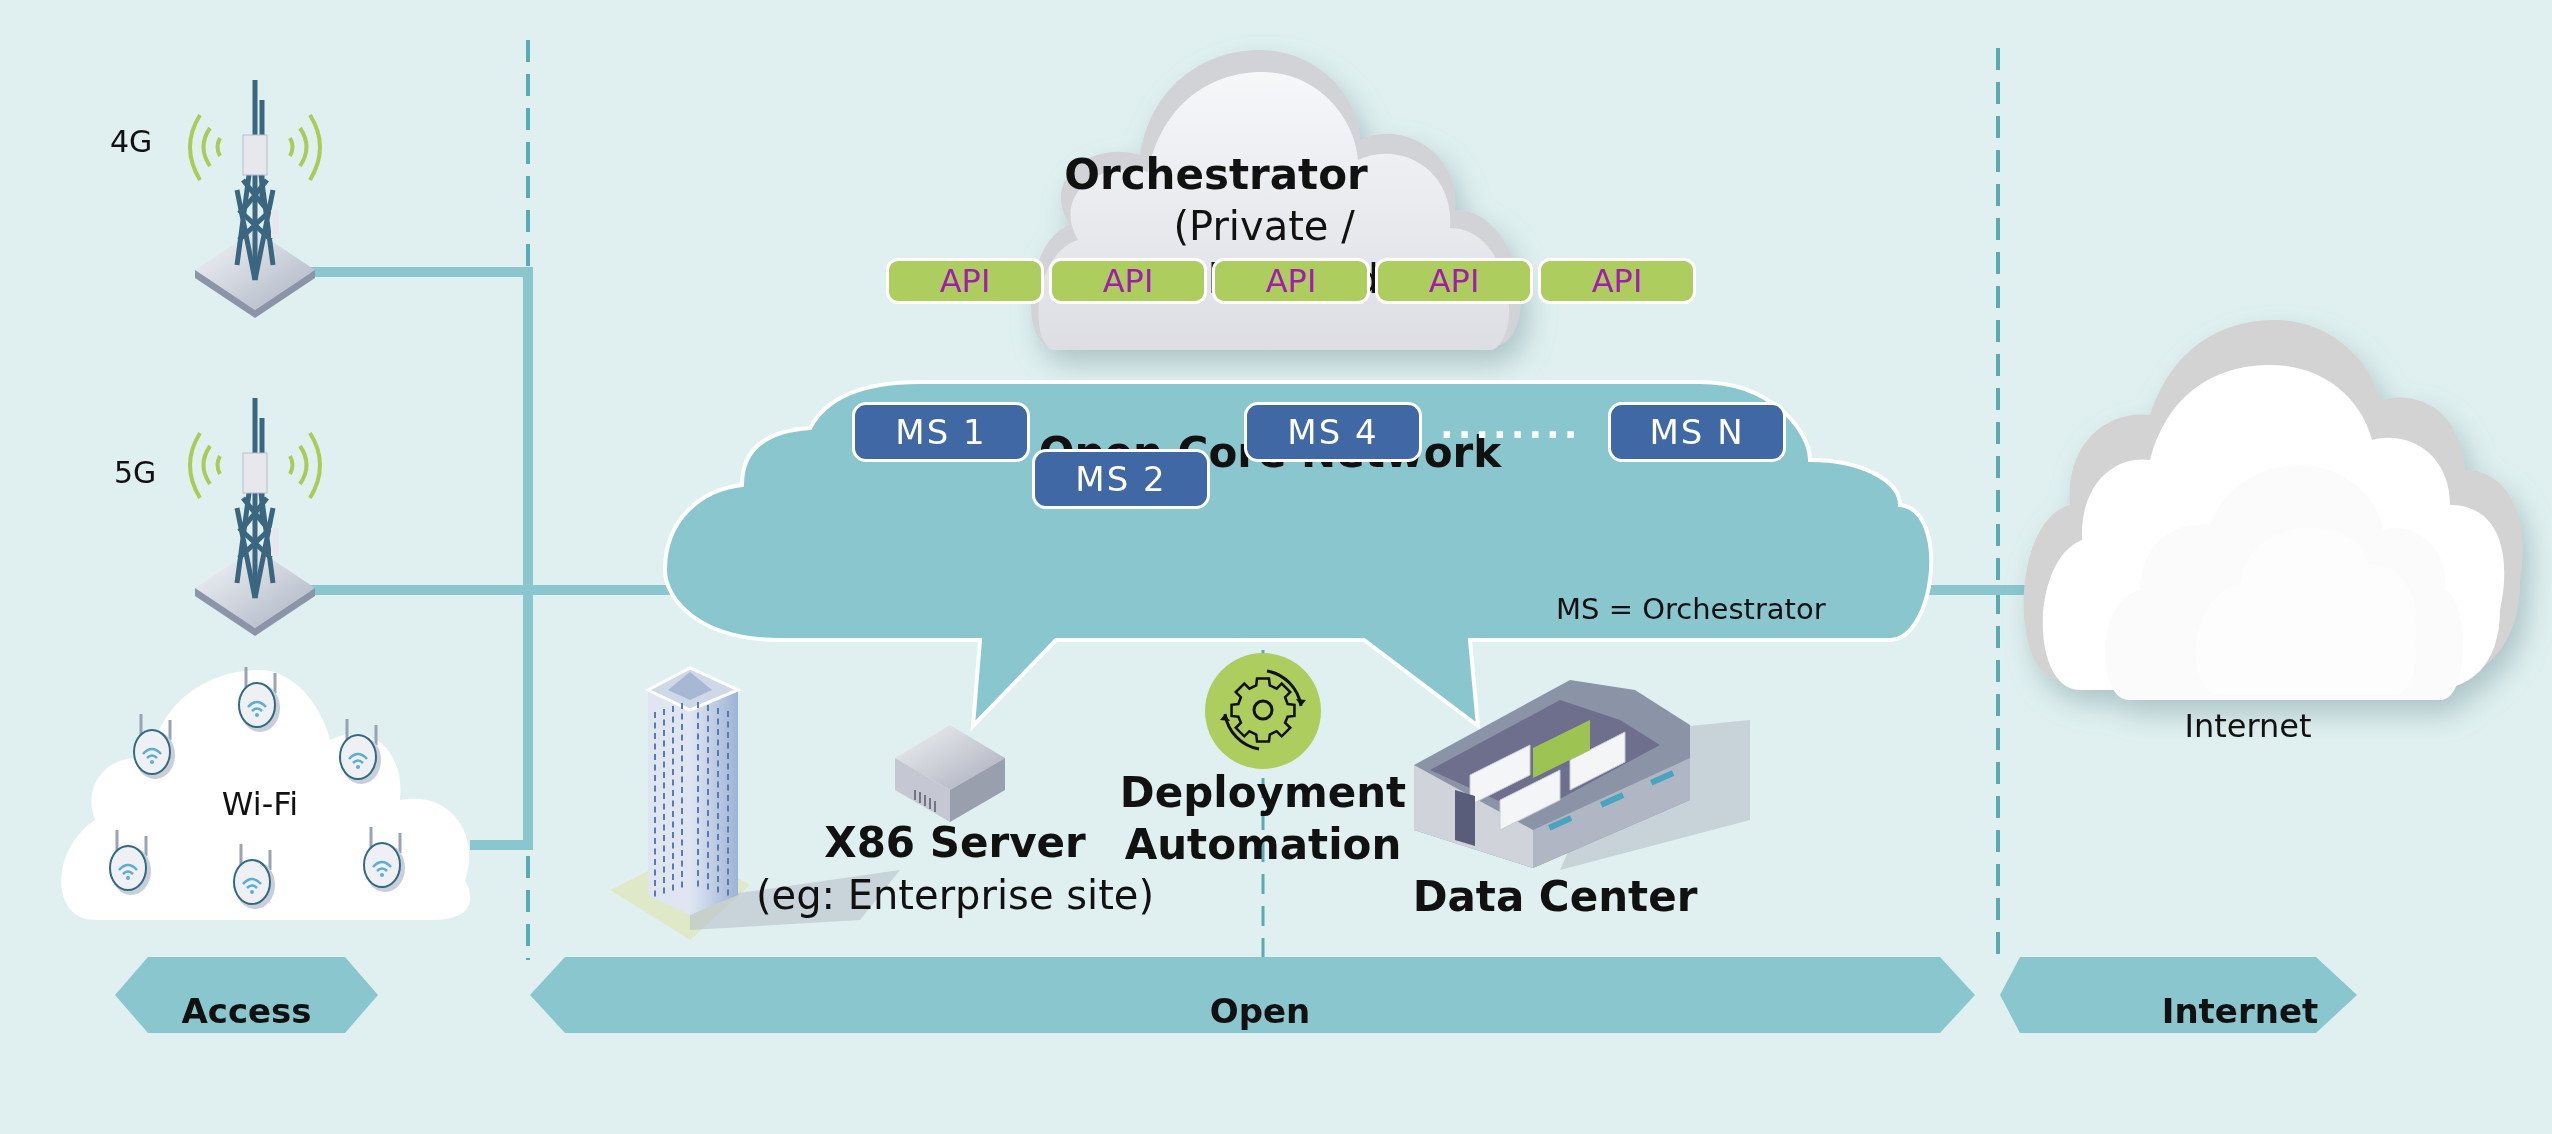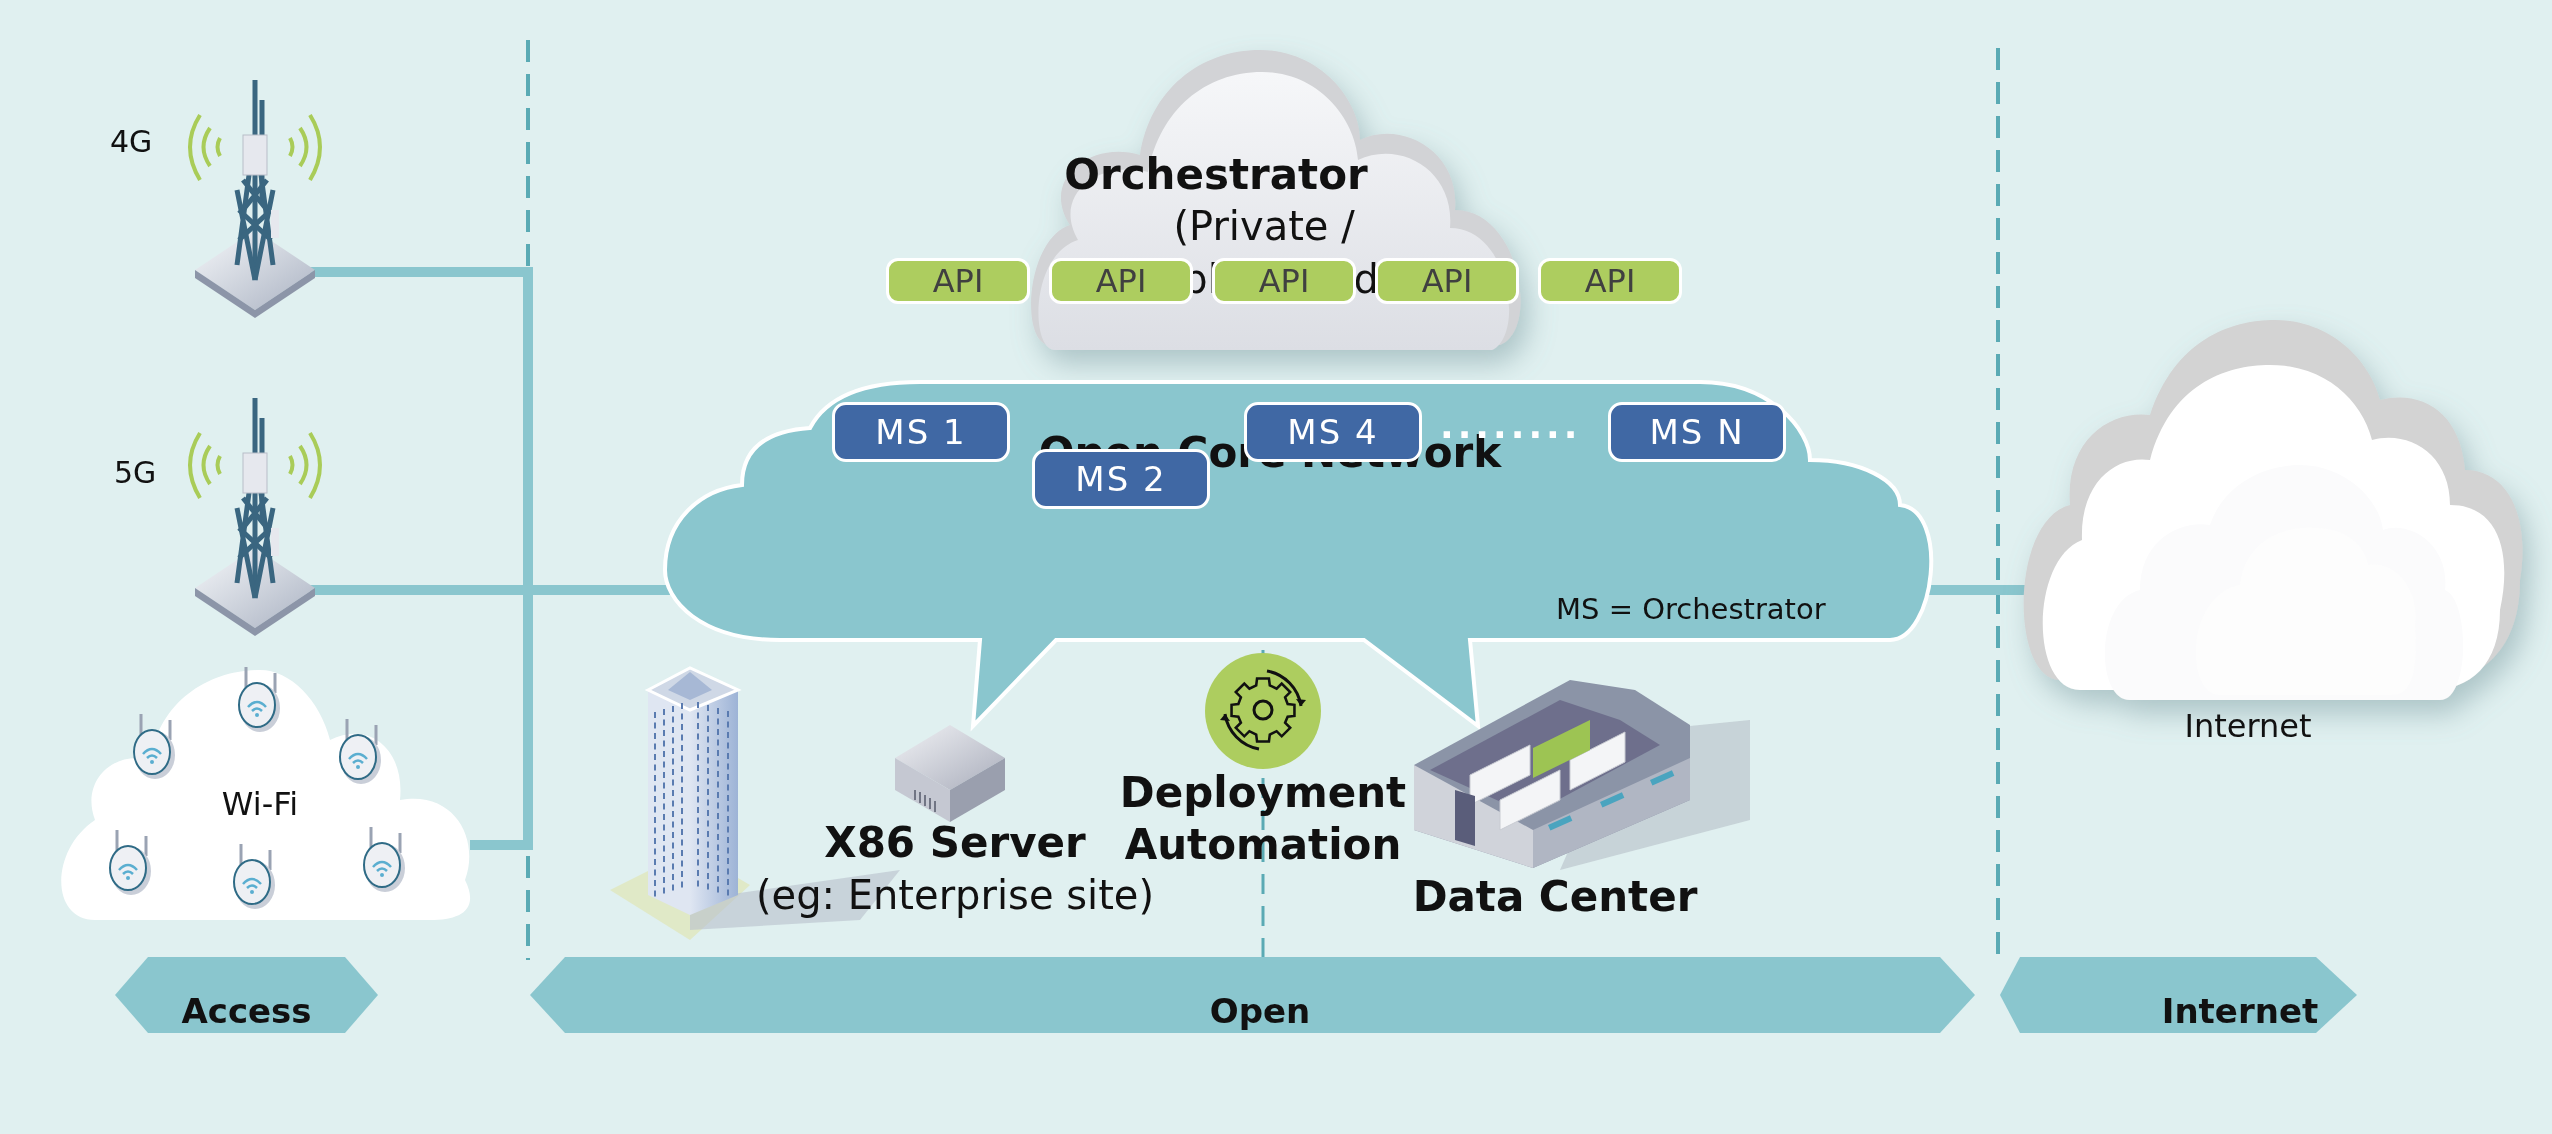--- a/index.html
+++ b/index.html
@@ -1,20 +1,20 @@
 <!DOCTYPE html>
 <html><head>
 <meta charset="utf-8">
 <style>
   html, body { margin:0; padding:0; }
   body { width:2552px; height:1134px; background:#e0f0f0; position:relative; overflow:hidden; font-family:"Liberation Sans", sans-serif; }
   #stage { position:absolute; left:0; top:0; width:2552px; height:1134px; }
   .lbl { position:absolute; font-family:"DejaVu Sans", sans-serif; color:#111; white-space:nowrap; text-align:center; }
   .bold { font-weight:bold; }
-  .api-box { position:absolute; top:258px; height:46px; width:144px; background:#adcd5f; border:3px solid #fff; border-radius:12px; box-sizing:border-box; display:flex; align-items:center; justify-content:center; font-family:"DejaVu Sans", sans-serif; font-size:32px; color:#404040; }
+  .api-box { position:absolute; top:258px; height:46px; width:158px; background:#adcd5f; border:3px solid #fff; border-radius:12px; box-sizing:border-box; display:flex; align-items:center; justify-content:center; font-family:"DejaVu Sans", sans-serif; font-size:32px; color:#a21caf; }
   .ms-box { position:absolute; top:402px; height:60px; width:178px; background:#4068a4; border:3px solid #fff; border-radius:14px; box-sizing:border-box; display:flex; align-items:center; justify-content:center; font-family:"DejaVu Sans", sans-serif; font-size:34px; color:#fff; letter-spacing:2px; }
   .band-label { position:absolute; top:968px; height:50px; display:flex; align-items:center; justify-content:center; font-family:"DejaVu Sans", sans-serif; font-weight:bold; font-size:34px; color:#111;margin-top:18px; }
 </style>
 </head>
 <body>
 
 <svg id="stage" width="2552" height="1134" viewBox="0 0 2552 1134" xmlns="http://www.w3.org/2000/svg">
   <defs>
     <linearGradient id="gPad" x1="0" y1="0" x2="1" y2="1">
       <stop offset="0" stop-color="#f6f8fa"></stop>
@@ -373,21 +373,21 @@
 <div class="lbl" style="left:1064px;top:203px;width:400px;font-size:40px;">(Private /</div>
 <div class="lbl" style="left:1064px;top:256px;width:400px;font-size:40px;">Public Cloud)</div>
 
 <div class="api-box" style="left:886px;">API</div>
 <div class="api-box" style="left:1049px;">API</div>
 <div class="api-box" style="left:1212px;">API</div>
 <div class="api-box" style="left:1375px;">API</div>
 <div class="api-box" style="left:1538px;">API</div>
 
 <div class="lbl bold" style="left:1000px;top:428px;width:540px;font-size:42px;">Open Core Network</div>
-<div class="ms-box" style="left:832px;">MS  1</div>
+<div class="ms-box" style="left:852px;">MS  1</div>
 <div class="ms-box" style="left:1032px;margin-top:47px;">MS  2</div>
 <div class="ms-box" style="left:1244px;">MS  4</div>
 <div class="lbl bold" style="left:1440px;top:405px;font-size:36px;color:#fff;letter-spacing:4px;">........</div>
 <div class="ms-box" style="left:1608px;">MS  N</div>
 <div class="lbl" style="left:1556px;top:592px;font-size:29px;">MS = Orchestrator</div>
 
 <div class="lbl bold" style="left:780px;top:818px;width:350px;font-size:42px;">X86 Server</div>
 <div class="lbl" style="left:745px;top:872px;width:420px;font-size:40px;">(eg: Enterprise site)</div>
 <div class="lbl bold" style="left:1113px;top:768px;width:300px;font-size:42px;">Deployment</div>
 <div class="lbl bold" style="left:1113px;top:820px;width:300px;font-size:42px;">Automation</div>

